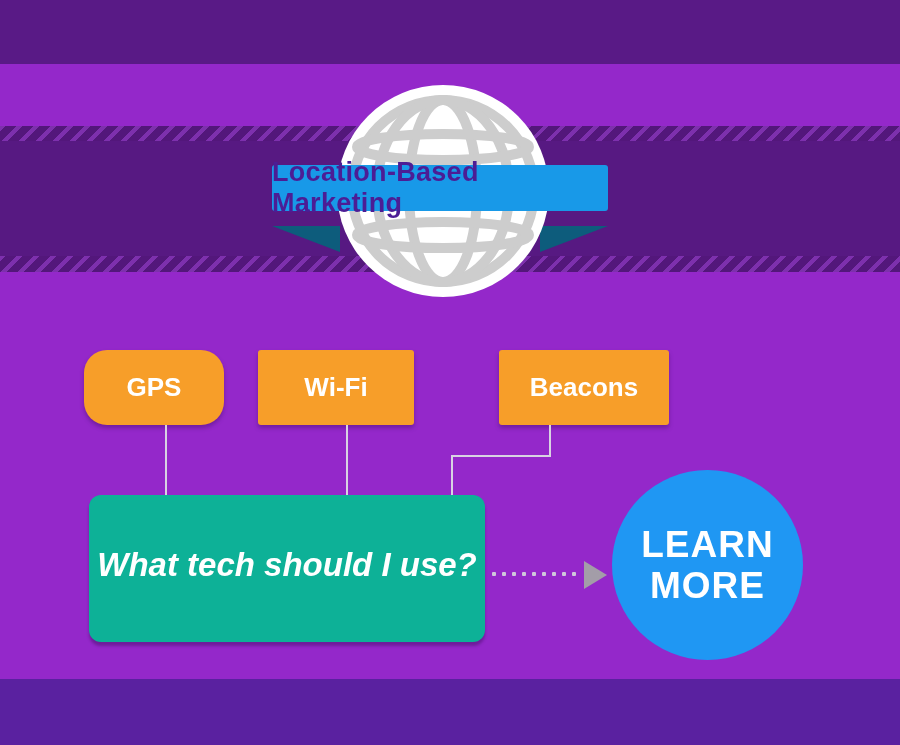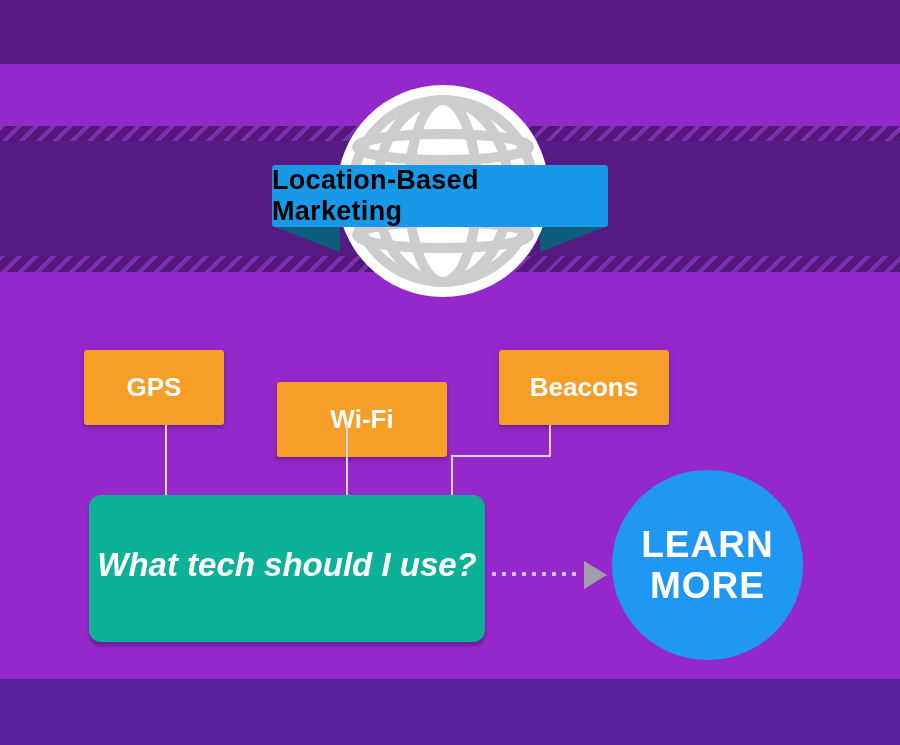--- a/index.html
+++ b/index.html
@@ -16,30 +16,30 @@
   .hatch-upper{top:126px;height:15px;}
   .hatch-lower{top:256px;height:16px;}
 
   
   .globe{position:absolute;left:331px;top:79px;width:224px;height:224px;}
 
   
   .fold{position:absolute;top:226px;width:68px;height:26px;background:#0d5c7c;}
   .fold-left{left:272px;clip-path:polygon(0 0,100% 0,100% 100%);}
   .fold-right{left:540px;clip-path:polygon(0 0,100% 0,0 100%);}
-  .ribbon{position:absolute;left:272px;top:165px;width:336px;height:62px;background:#1899e8;
+  .ribbon{position:absolute;left:272px;top:165px;width:336px;height:46px;background:#1899e8;
           border-radius:3px;display:flex;align-items:center;justify-content:flex-start;
-          color:#000000;font-size:27px;font-weight:600;letter-spacing:.3px;}
+          color:#4c1d95;font-size:27px;font-weight:600;letter-spacing:.3px;}
 
   
   .tech{position:absolute;top:350px;height:75px;background:#f79e29;border-radius:3px;
         display:flex;align-items:center;justify-content:center;color:#fff;
         font-weight:700;font-size:26px;box-shadow:0 3px 4px rgba(50,10,80,.35);}
-  .tech-gps{left:84px;width:140px;}
-  .tech-wifi{left:277px;width:170px;margin-top:32px;}
+  .tech-gps{left:84px;width:140px;border-radius:23px;}
+  .tech-wifi{left:258px;width:156px;}
   .tech-beacons{left:465px;width:170px;margin-left:34px;}
 
   
   .conn{position:absolute;background:#d8d2e2;}
   .conn-gps{left:165px;top:425px;width:2px;height:71px;}
   .conn-wifi{left:346px;top:425px;width:2px;height:71px;}
   .conn-beacons-v1{left:549px;top:425px;width:2px;height:32px;}
   .conn-beacons-h{left:451px;top:455px;width:100px;height:2px;}
   .conn-beacons-v2{left:451px;top:455px;width:2px;height:41px;}
 

